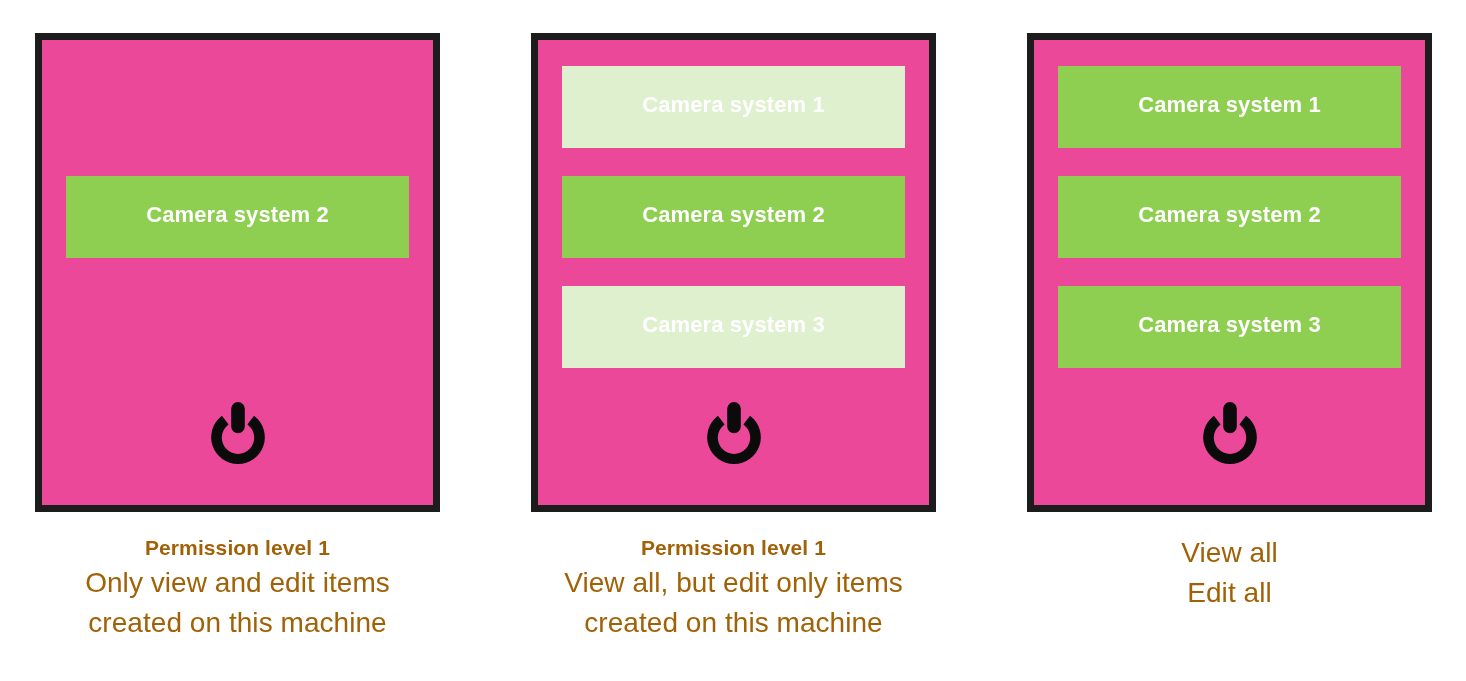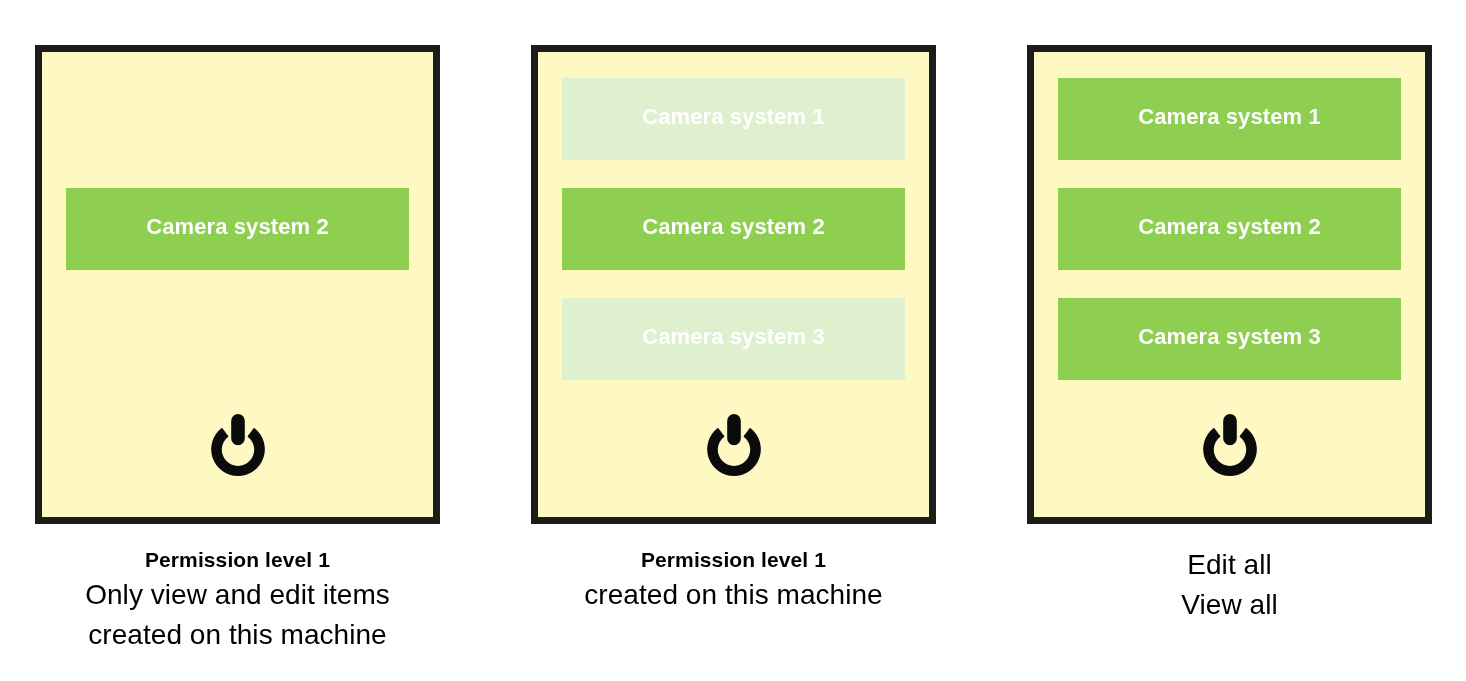--- a/index.html
+++ b/index.html
@@ -35,22 +35,22 @@
   }
   .col-1 { margin-left: 35px; }
   .col-2 { margin-left: 91px; }
   .col-3 { margin-left: 91px; }
 
   .panel {
     width: 405px;
     height: 479px;
     box-sizing: border-box;
     border: 7px solid #1c1c1c;
-    background: #fef9c3;
-    margin-top: 45px;
+    background: #ec4899;
+    margin-top: 33px;
     position: relative;
     display: flex;
     flex-direction: column;
     align-items: center;
   }
 
   .panel-body {
     position: absolute;
     left: 24px;
     right: 24px;
@@ -91,21 +91,21 @@
   }
   .power-icon {
     width: 60px;
     height: 66px;
     display: block;
   }
 
   .caption {
     margin-top: 21px;
     text-align: center;
-    color: #000000;
+    color: #a16207;
   }
   .caption-title {
     font-size: 21px;
     font-weight: bold;
     line-height: 1.42;
     letter-spacing: 0.1px;
   }
   .caption-line {
     font-size: 28px;
     font-weight: normal;
@@ -148,37 +148,38 @@
       </div>
       <div class="power-wrap">
         <svg class="power-icon" viewBox="0 0 60 66">
           <path d="M30 4 a6.8 6.8 0 0 0 -6.8 6.8 v17.6 a6.8 6.8 0 0 0 13.6 0 v-17.6 A6.8 6.8 0 0 0 30 4 Z" fill="#0b0b0b"></path>
           <path d="M30 66 A26.8 26.8 0 0 1 13.7 17.9 l 0.3 -0.2 l 6.6 8.8 l -0.3 0.25 a16.2 16.2 0 1 0 19.4 0 l -0.3 -0.25 l 6.6 -8.8 l 0.3 0.2 A26.8 26.8 0 0 1 30 66 Z" fill="#0b0b0b"></path>
         </svg>
       </div>
     </div>
     <div class="caption">
       <div class="caption-title">Permission level 1</div>
+      <div class="caption-line">View all, but edit only items</div>
       <div class="caption-line">created on this machine</div>
     </div>
   </div>
 
   <div class="column col-3">
     <div class="panel">
       <div class="panel-body">
         <div class="bar active">Camera system 1</div>
         <div class="bar active">Camera system 2</div>
         <div class="bar active">Camera system 3</div>
       </div>
       <div class="power-wrap">
         <svg class="power-icon" viewBox="0 0 60 66">
           <path d="M30 4 a6.8 6.8 0 0 0 -6.8 6.8 v17.6 a6.8 6.8 0 0 0 13.6 0 v-17.6 A6.8 6.8 0 0 0 30 4 Z" fill="#0b0b0b"></path>
           <path d="M30 66 A26.8 26.8 0 0 1 13.7 17.9 l 0.3 -0.2 l 6.6 8.8 l -0.3 0.25 a16.2 16.2 0 1 0 19.4 0 l -0.3 -0.25 l 6.6 -8.8 l 0.3 0.2 A26.8 26.8 0 0 1 30 66 Z" fill="#0b0b0b"></path>
         </svg>
       </div>
     </div>
     <div class="caption">
+      <div class="caption-line">View all</div>
       <div class="caption-line">Edit all</div>
-      <div class="caption-line">View all</div>
     </div>
   </div>
 
 </div>
 
 </body></html>

